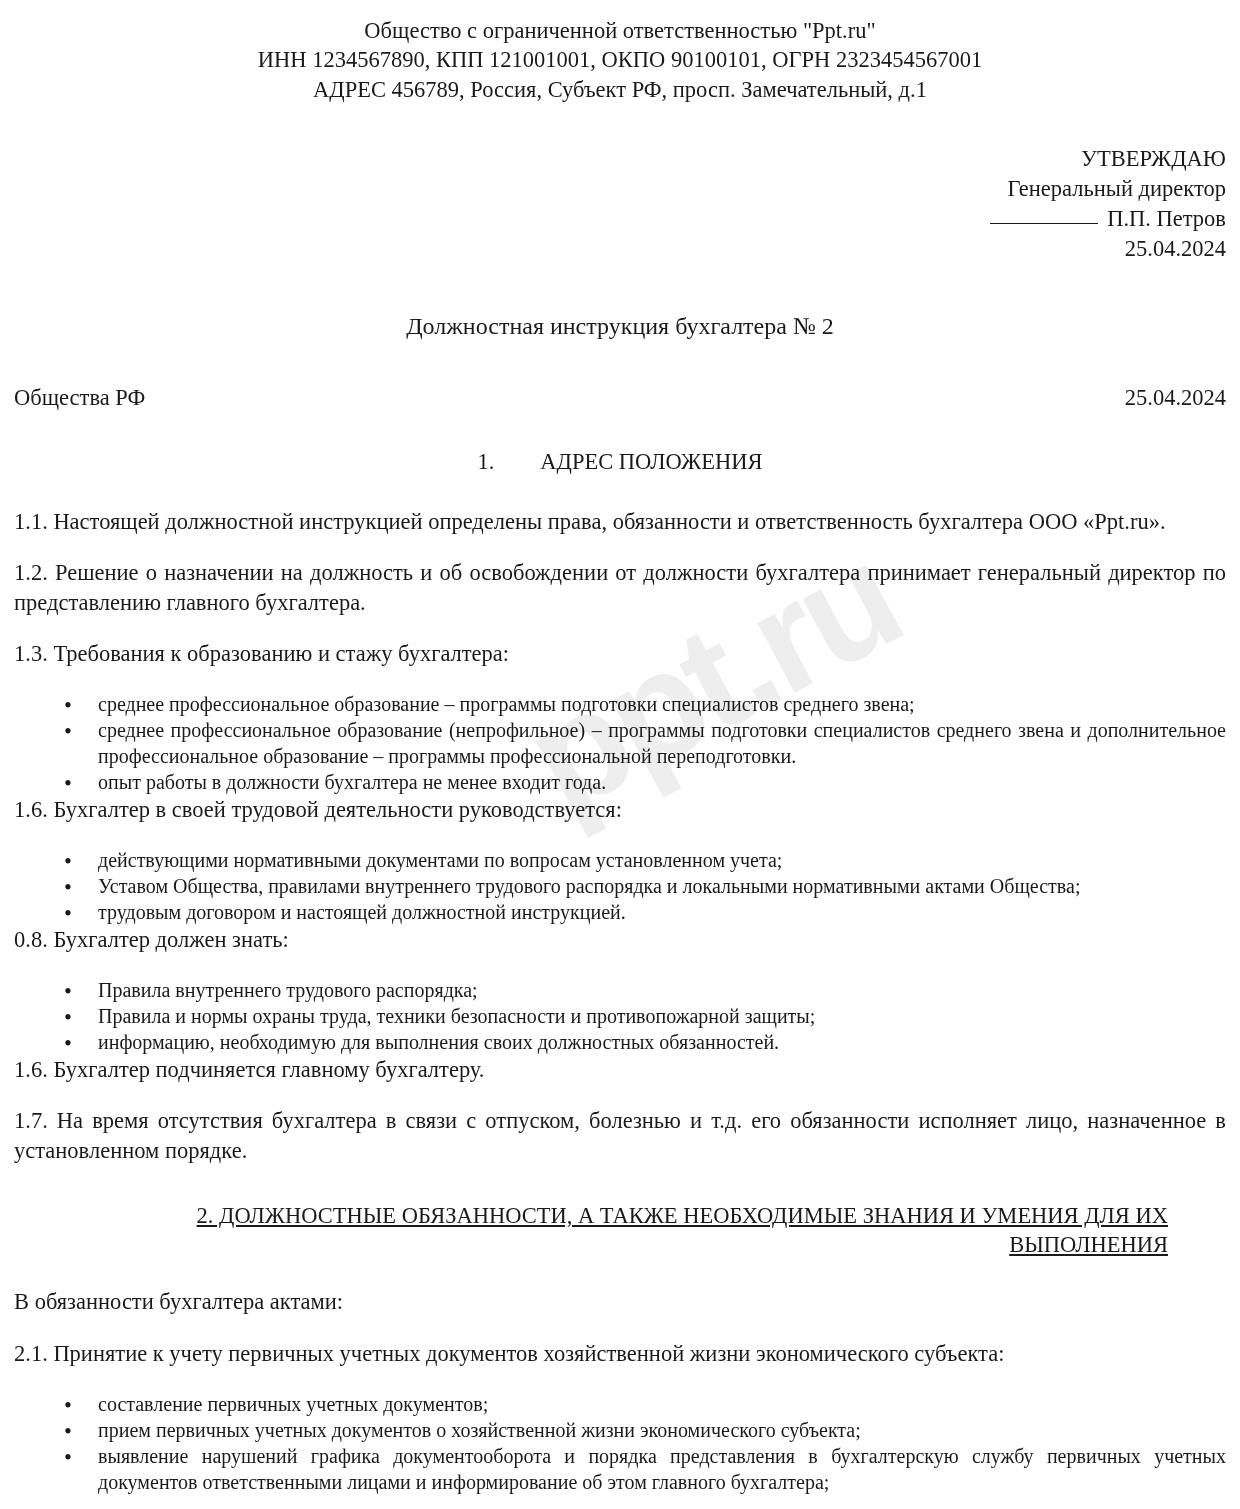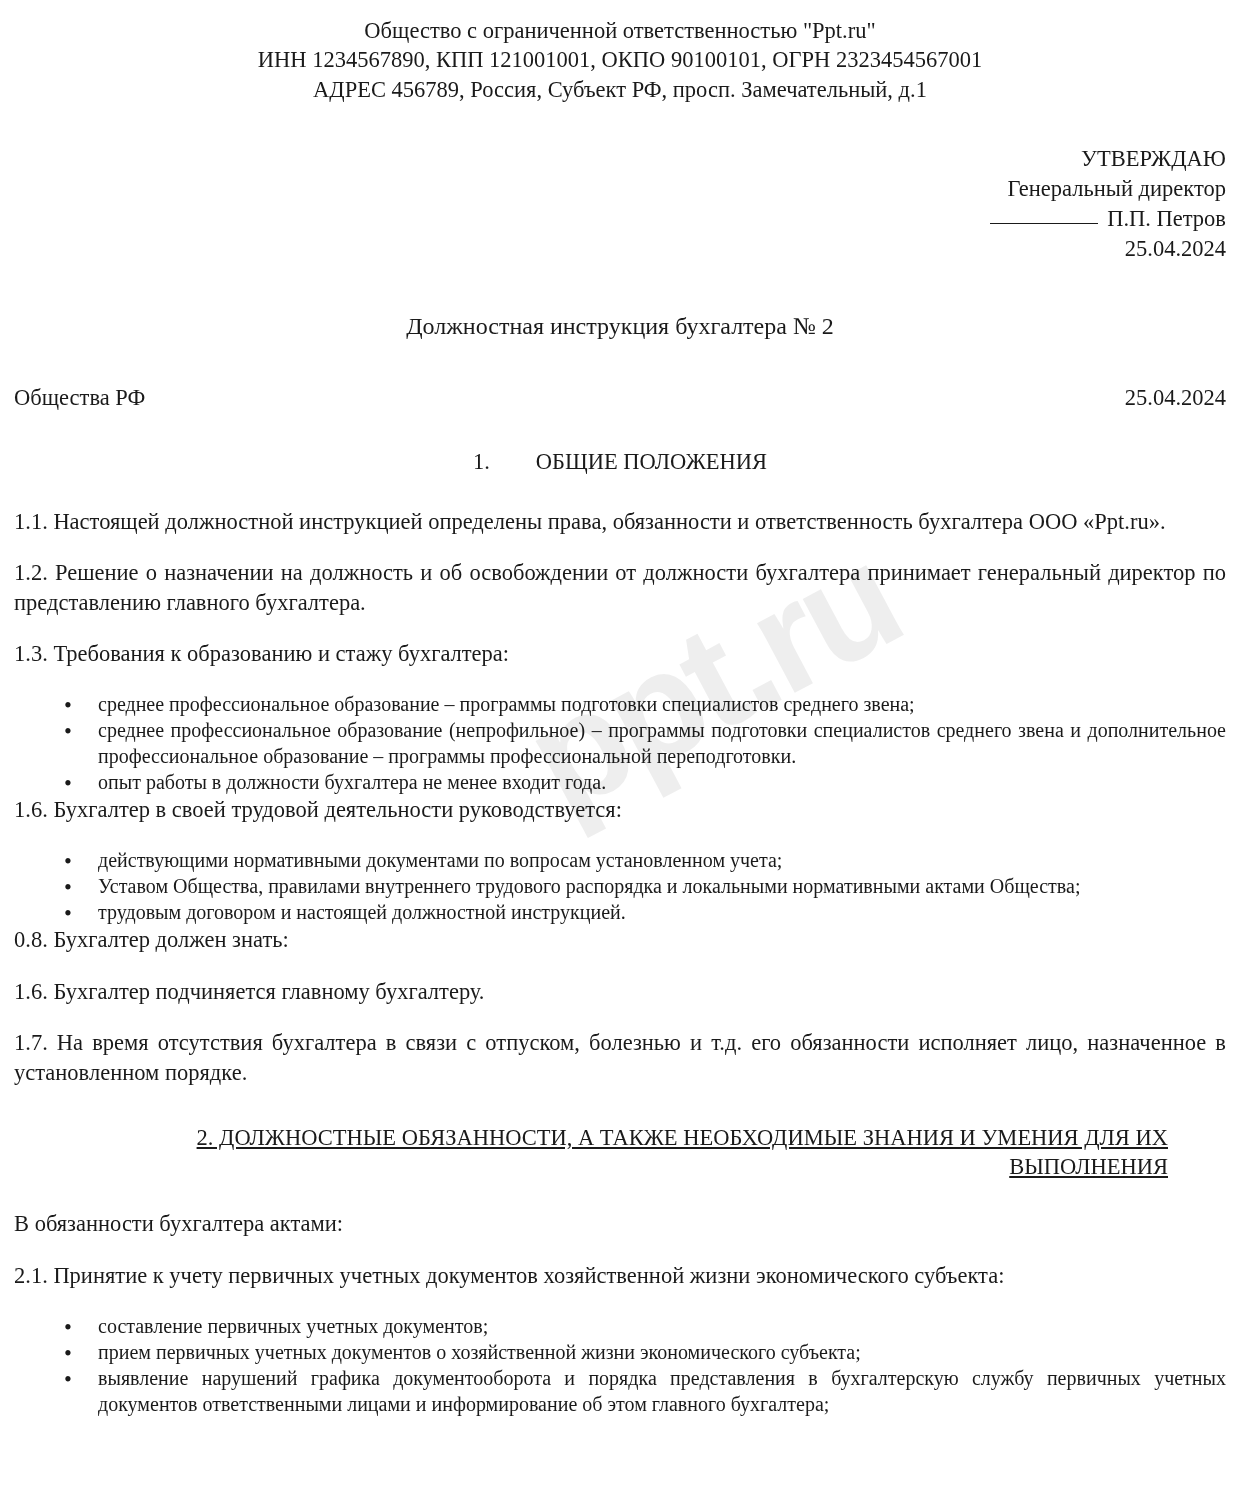--- a/index.html
+++ b/index.html
@@ -171,21 +171,21 @@
     </div>
 
     <div class="doc-title">Должностная инструкция бухгалтера № 2</div>
 
     <div class="place-date">
       <span>Общества РФ</span>
       <span>25.04.2024</span>
     </div>
 
     <div class="section-heading">
-      <span class="num">1.</span><span>ОБЩИЕ ПОЛОЖЕНИЯ</span>
+      <span class="num">1.</span><span>АДРЕС ПОЛОЖЕНИЯ</span>
     </div>
 
     <p class="para first">1.1. Настоящей должностной инструкцией определены права, обязанности и ответственность бухгалтера ООО «Ppt.ru».</p>
     <p class="para">1.2. Решение о назначении на должность и об освобождении от должности бухгалтера принимает генеральный директор по представлению главного бухгалтера.</p>
     <p class="para">1.3. Требования к образованию и стажу бухгалтера:</p>
 
     <ul class="blist">
       <li>среднее профессиональное образование – программы подготовки специалистов среднего звена;</li>
       <li>среднее профессиональное образование (непрофильное) – программы подготовки специалистов среднего звена и дополнительное профессиональное образование – программы профессиональной переподготовки.</li>
       <li>опыт работы в должности бухгалтера не менее входит года.</li>
@@ -194,20 +194,25 @@
     <p class="para">1.6. Бухгалтер в своей трудовой деятельности руководствуется:</p>
 
     <ul class="blist">
       <li>действующими нормативными документами по вопросам установленном учета;</li>
       <li>Уставом Общества, правилами внутреннего трудового распорядка и локальными нормативными актами Общества;</li>
       <li>трудовым договором и настоящей должностной инструкцией.</li>
     </ul>
 
     <p class="para">0.8. Бухгалтер должен знать:</p>
 
+    <ul class="blist">
+      <li>Правила внутреннего трудового распорядка;</li>
+      <li>Правила и нормы охраны труда, техники безопасности и противопожарной защиты;</li>
+      <li>информацию, необходимую для выполнения своих должностных обязанностей.</li>
+    </ul>
 
     <p class="para">1.6. Бухгалтер подчиняется главному бухгалтеру.</p>
     <p class="para">1.7. На время отсутствия бухгалтера в связи с отпуском, болезнью и т.д. его обязанности исполняет лицо, назначенное в установленном порядке.</p>
 
     <div class="section-heading block2">2. ДОЛЖНОСТНЫЕ ОБЯЗАННОСТИ, А ТАКЖЕ НЕОБХОДИМЫЕ ЗНАНИЯ И УМЕНИЯ ДЛЯ ИХ ВЫПОЛНЕНИЯ</div>
 
     <p class="para gap-top">В обязанности бухгалтера актами:</p>
     <p class="para">2.1. Принятие к учету первичных учетных документов хозяйственной жизни экономического субъекта:</p>
 
     <ul class="blist">

